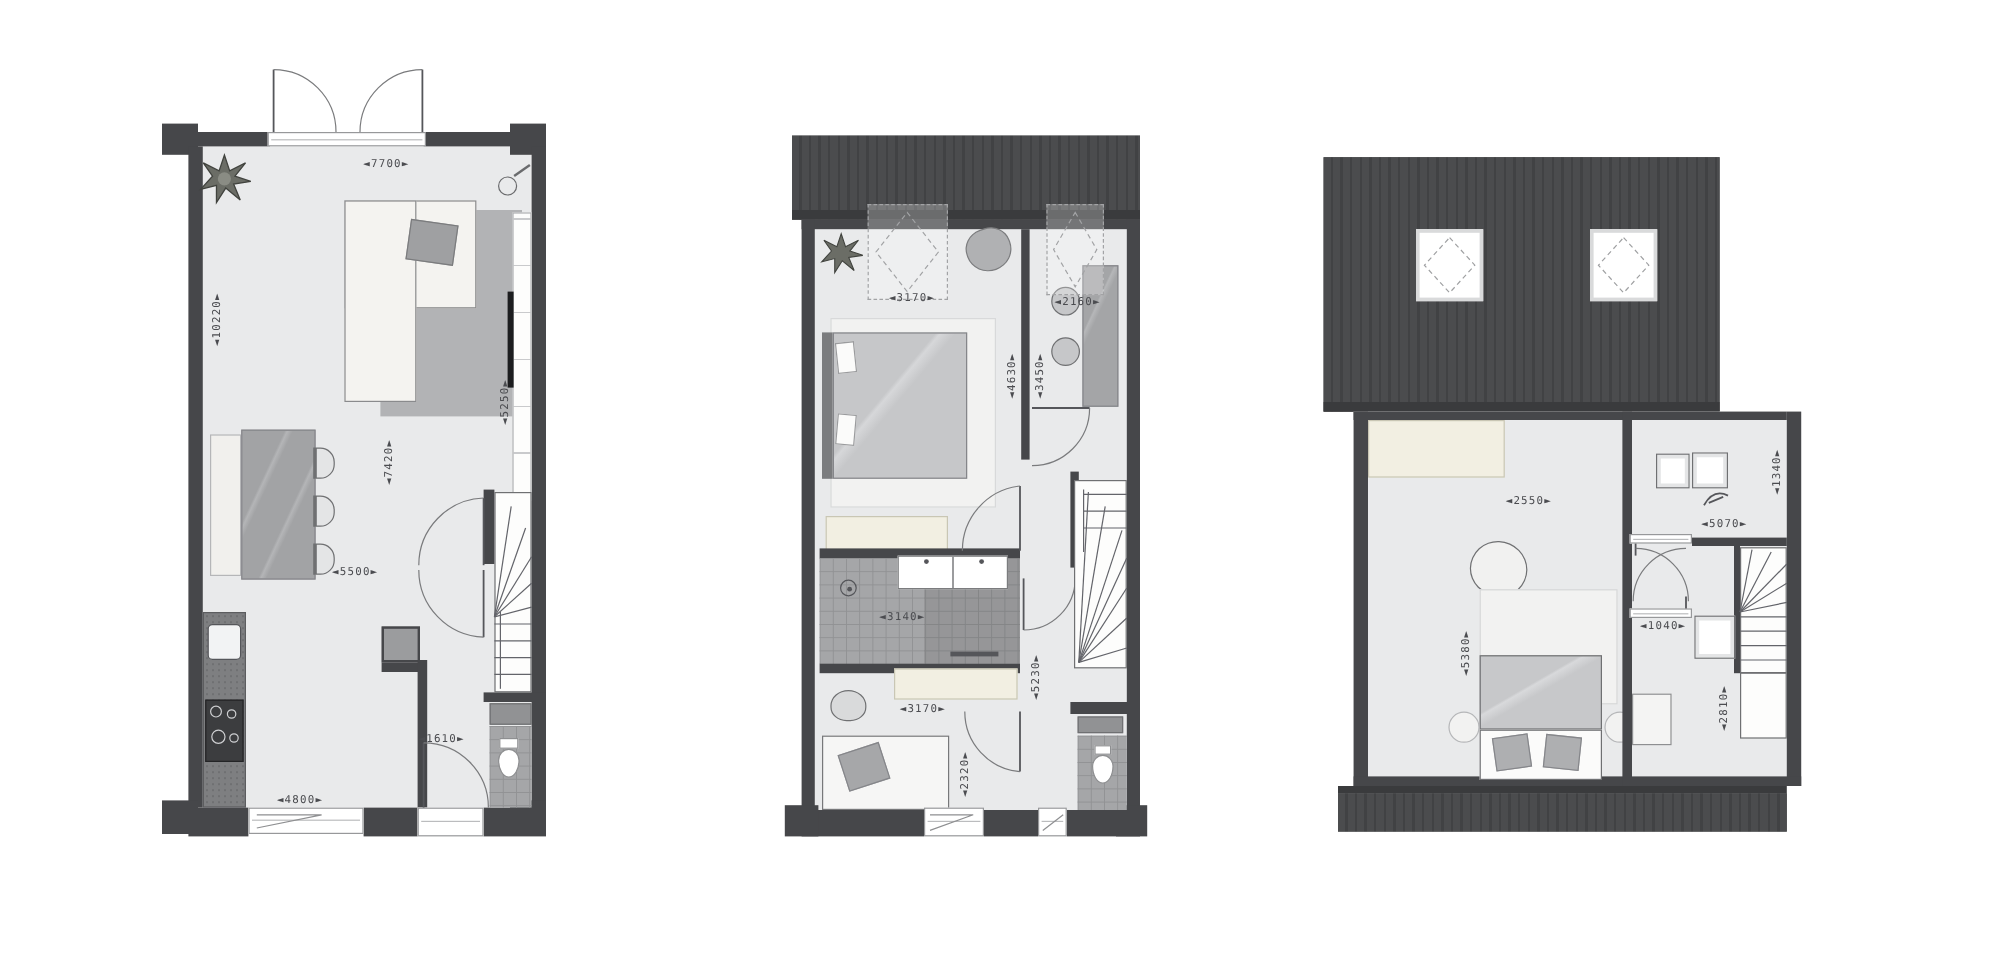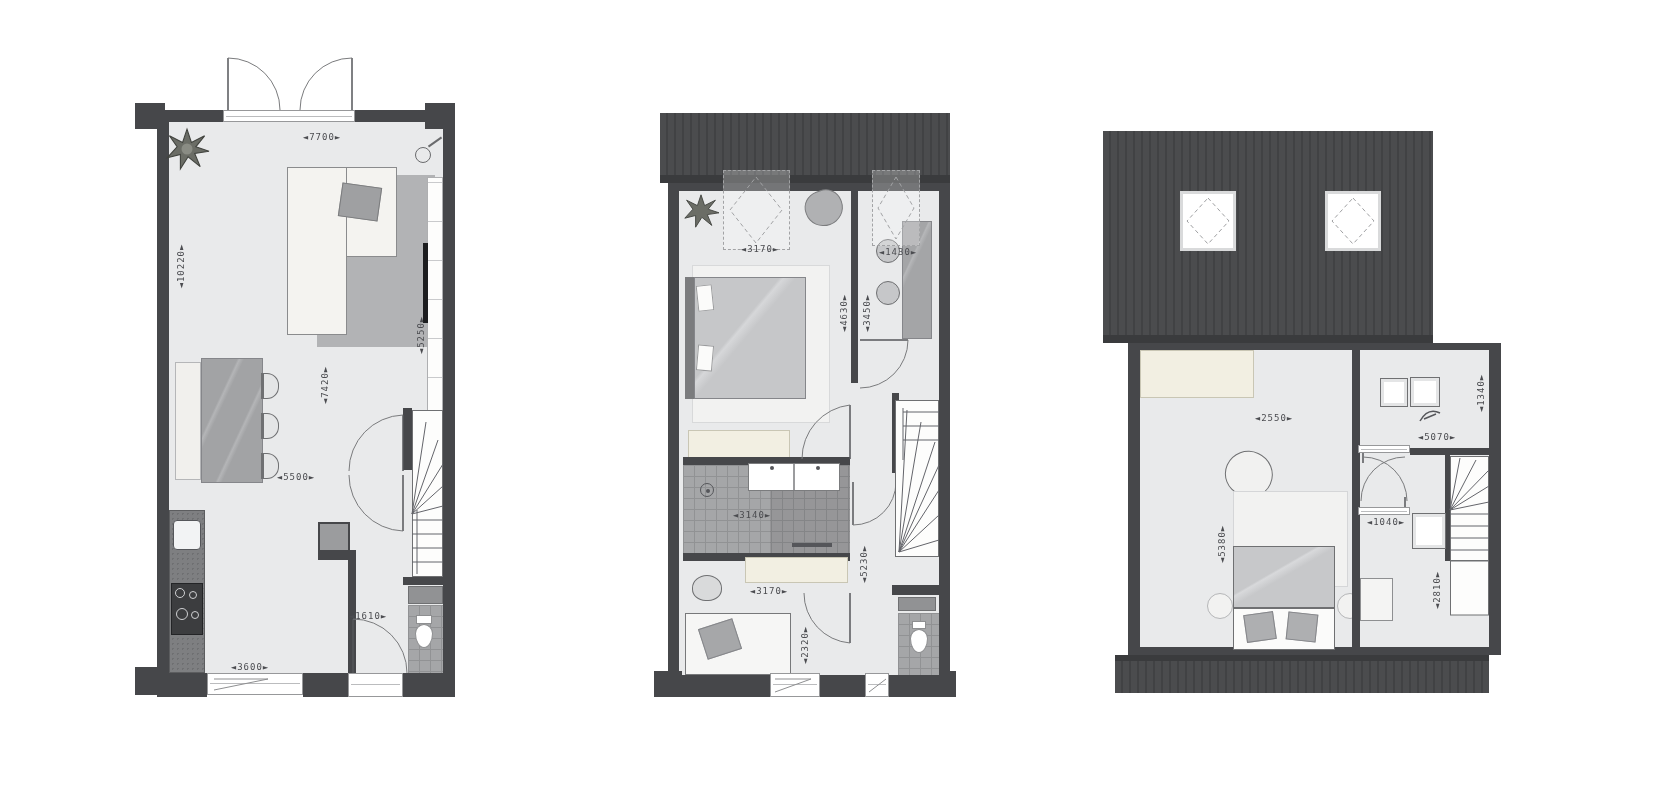--- a/index.html
+++ b/index.html
@@ -138,21 +138,21 @@
           <path d="M6 16 L60 5 L6 5" fill="none" stroke="#8e8f91" stroke-width="1"></path>
         </svg>
     </div>
 
     <span class="dim" style="left:187px;top:82px">◄7700►</span>
     <span class="dim v" style="left:46px;top:211px">◄10220►</span>
     <span class="dim v" style="left:286px;top:280px">◄5250►</span>
     <span class="dim v" style="left:190px;top:330px">◄7420►</span>
     <span class="dim" style="left:161px;top:422px">◄5500►</span>
     <span class="dim" style="left:233px;top:561px">◄1610►</span>
-    <span class="dim" style="left:115px;top:612px">◄3600►</span>
+    <span class="dim" style="left:115px;top:612px">◄4800►</span>
   </div>
 
   <div class="plan" style="left:640px;top:113px;width:310px;height:590px">
     <div class="roof" style="left:20px;top:0px;width:290px;height:70px"></div>
     <div class="eave" style="left:20px;top:62px;width:290px;height:8px"></div>
 
     <div class="floor" style="left:39px;top:78px;width:260px;height:484px"></div>
 
     <div class="wall" style="left:28px;top:70px;width:282px;height:8px"></div>
     <div class="wall" style="left:28px;top:70px;width:11px;height:492px"></div>
@@ -252,21 +252,21 @@
         </svg>
     </div>
     <div class="window" style="left:225px;top:560px;width:24px;height:24px">
       <i></i>
         <svg width="24" height="24" style="position:absolute">
           <path d="M3 18 L20 5" fill="none" stroke="#8e8f91"></path>
         </svg>
     </div>
 
     <span class="dim" style="left:120px;top:136px">◄3170►</span>
-    <span class="dim" style="left:258px;top:139px">◄1430►</span>
+    <span class="dim" style="left:258px;top:139px">◄2160►</span>
     <span class="dim v" style="left:204px;top:200px">◄4630►</span>
     <span class="dim v" style="left:227px;top:200px">◄3450►</span>
     <span class="dim" style="left:112px;top:402px">◄3140►</span>
     <span class="dim v" style="left:224px;top:451px">◄5230►</span>
     <span class="dim" style="left:129px;top:478px">◄3170►</span>
     <span class="dim v" style="left:165px;top:532px">◄2320►</span>
   </div>
 
   <div class="plan" style="left:1103px;top:131px;width:400px;height:600px">
 

